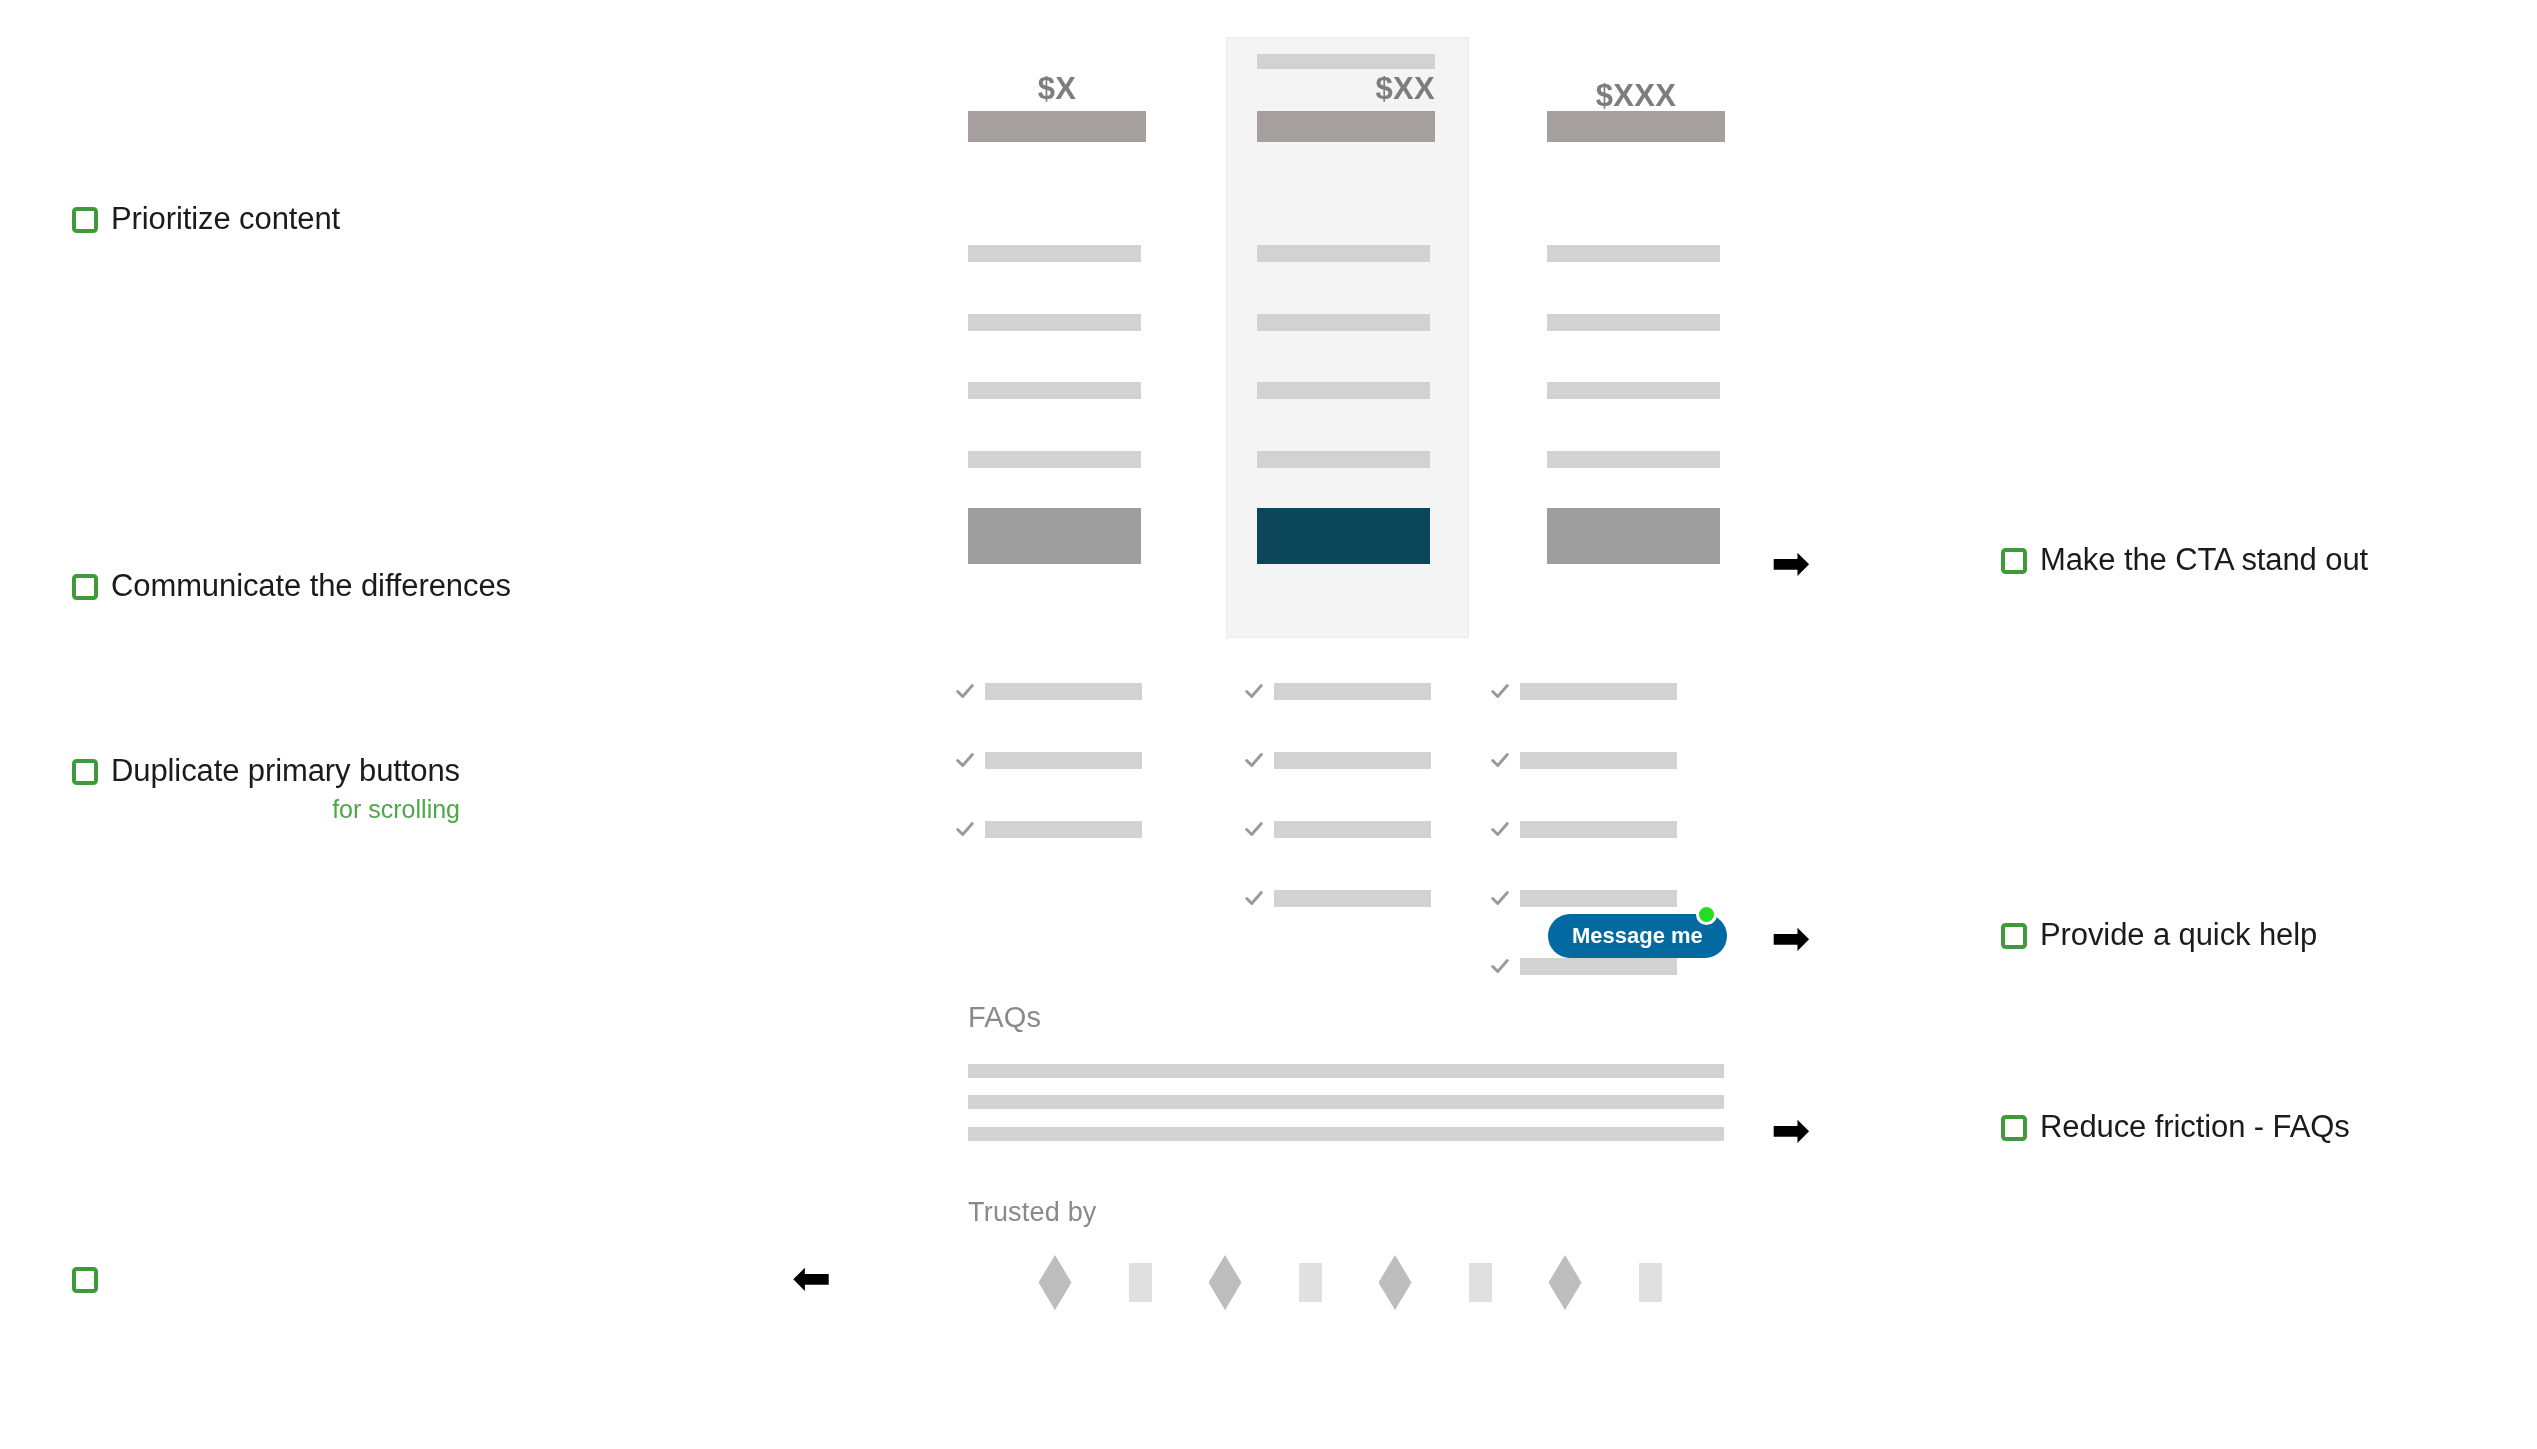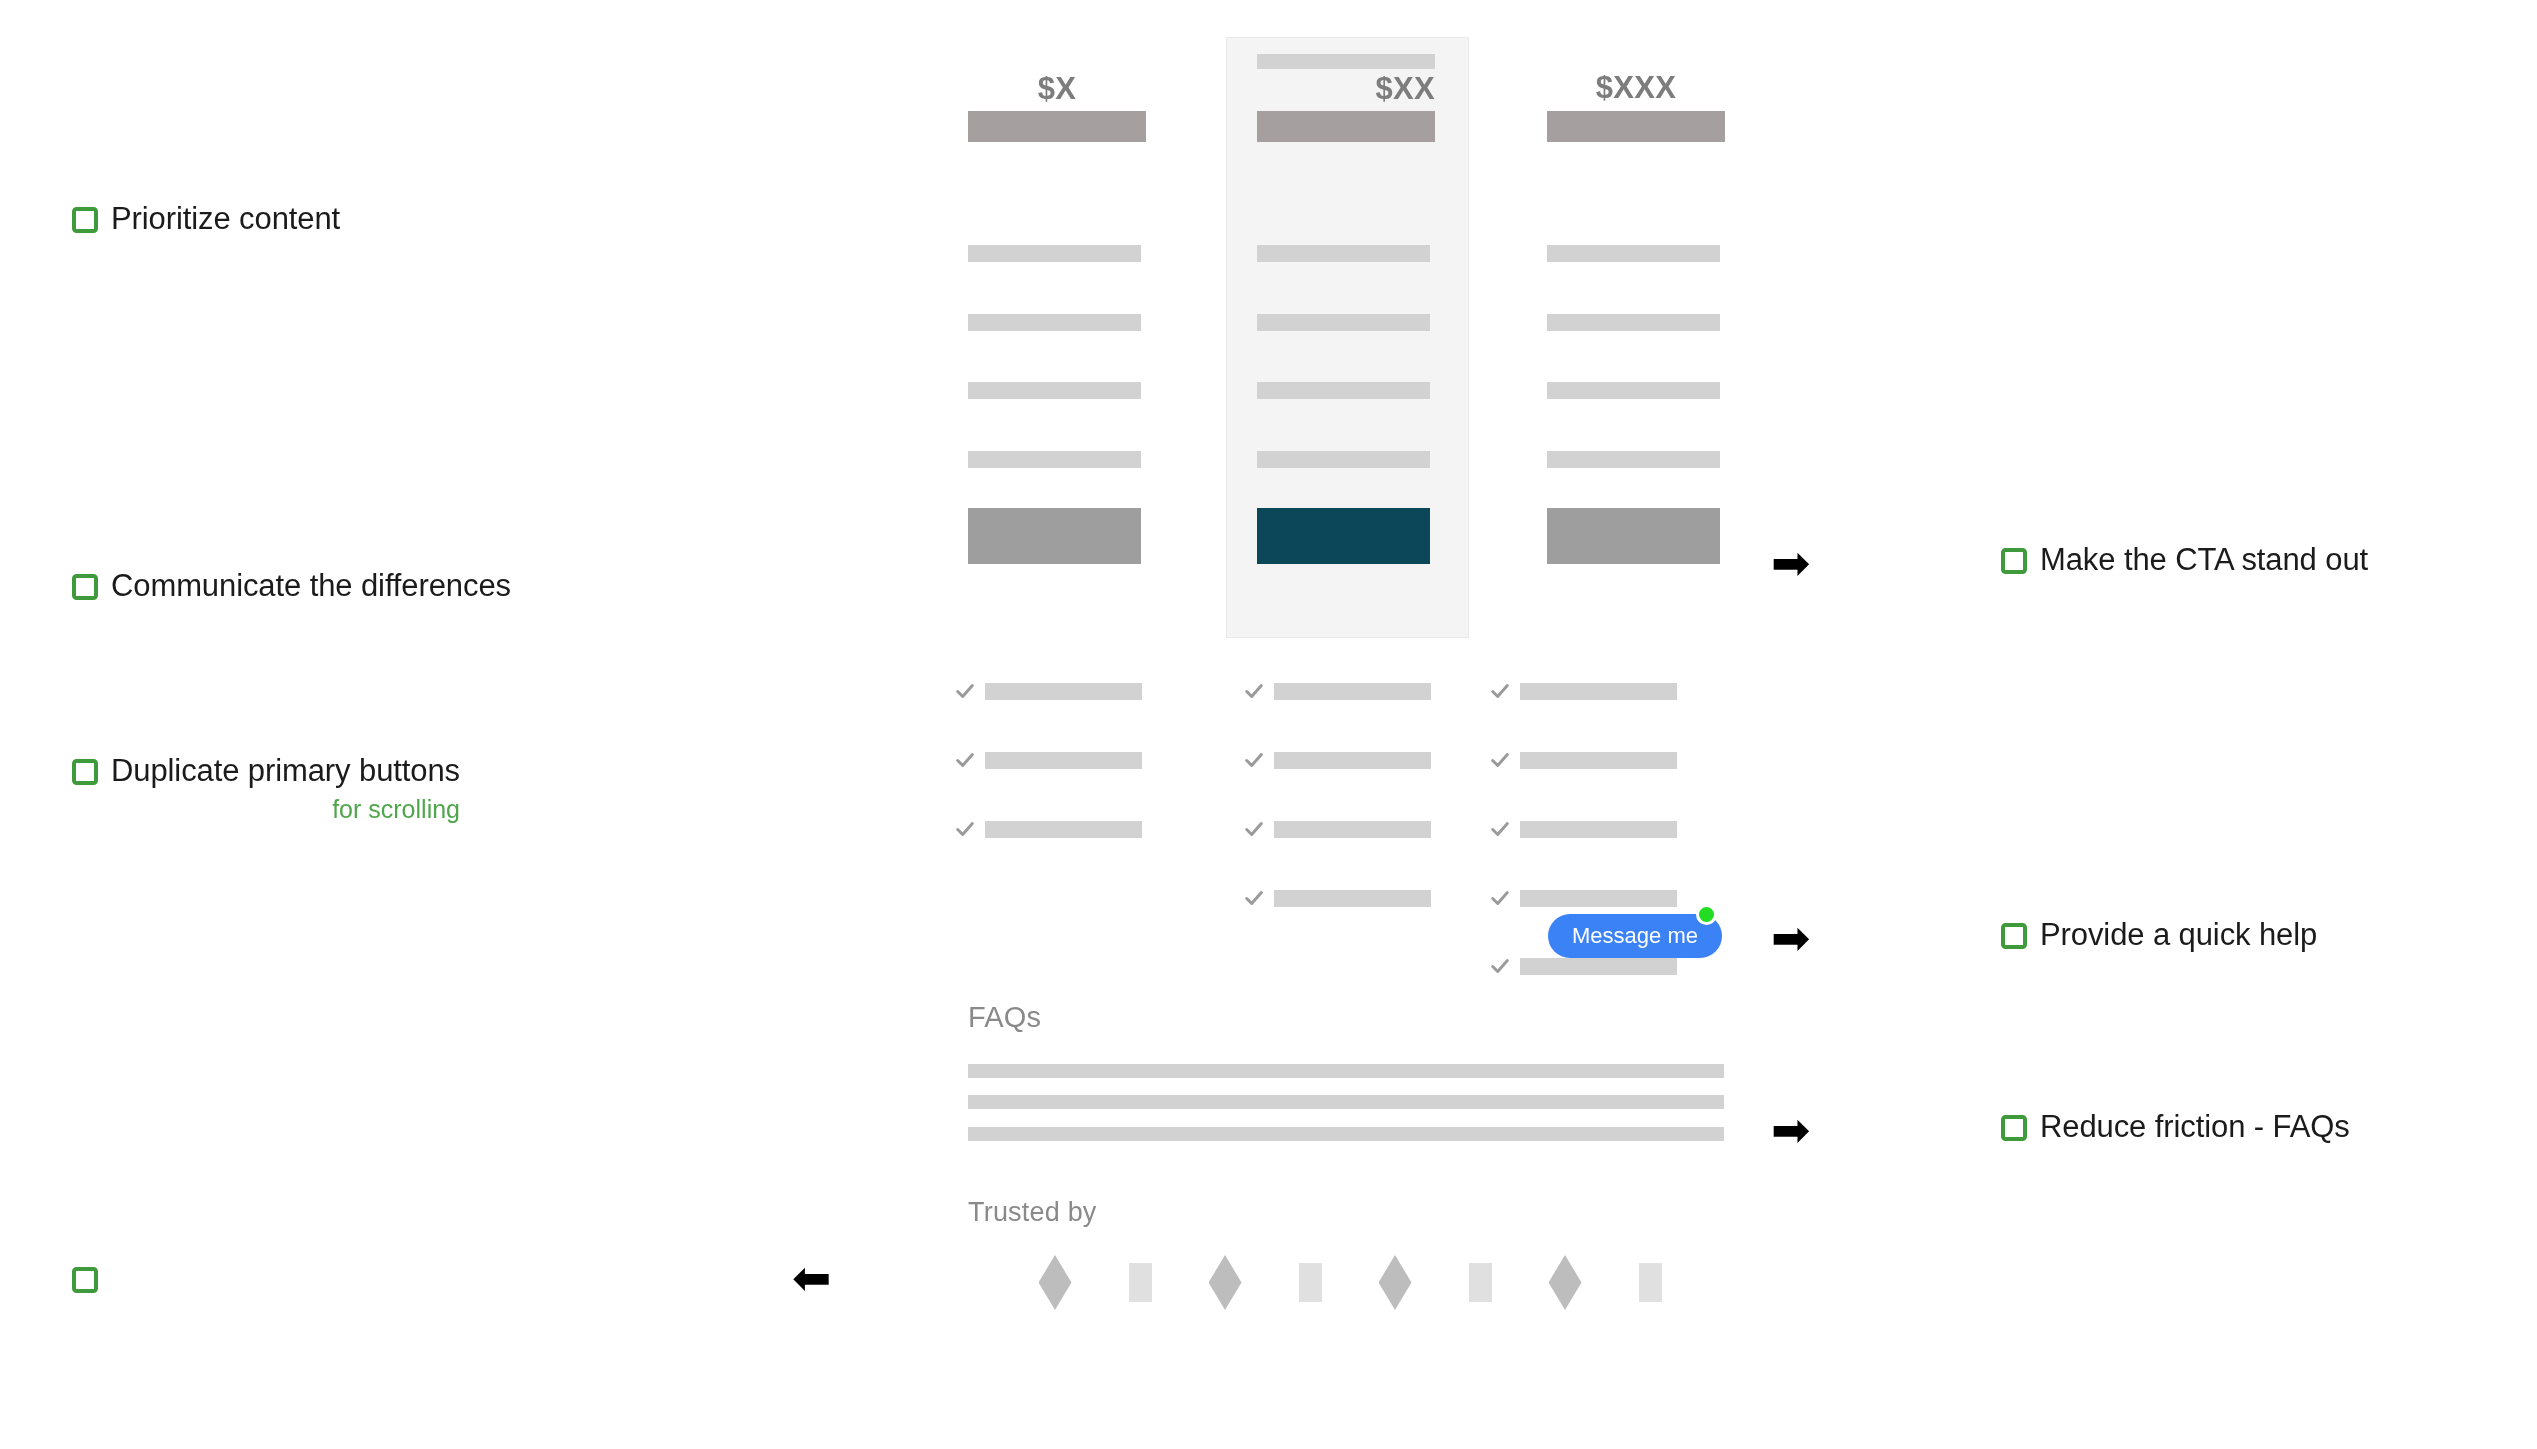--- a/index.html
+++ b/index.html
@@ -168,27 +168,28 @@
     height: 39px;
     background: #E0E0E0;
   }
   .logo-gap {
     width: 57px;
   }
 
   
   .msg-pill {
     position: absolute;
-    background: #3b82f6;
+    background: #0369a1;
     color: #ffffff;
     border-radius: 507px;
     padding: 11px 24px;
     font-size: 22px;
     line-height: 1;
     white-space: nowrap;
+    font-weight: bold;
   }
   .msg-dot {
     position: absolute;
     width: 21px;
     height: 21px;
     border-radius: 50%;
     background: #22DD22;
     border: 3.6px solid #ffffff;
     box-sizing: border-box;
   }
@@ -252,21 +253,21 @@
   </div>
 
   <div class="mock">
 
     <div class="card-highlight"></div>
 
     <div class="bar" style="left:303px; top:54px; width:178px; height:15px;"></div>
 
     <div class="price" style="left:14px; top:71px; width:178px;">$X</div>
     <div class="price" style="left:303px; top:71px; width:178px;text-align:right;">$XX</div>
-    <div class="price" style="left:593px; top:70px; width:178px;">$XXX</div>
+    <div class="price" style="left:593px; top:78px; width:178px;">$XXX</div>
 
     <div class="bar dark" style="left:14px;   top:111px; width:178px; height:31px;"></div>
     <div class="bar dark" style="left:303px;  top:111px; width:178px; height:31px;"></div>
     <div class="bar dark" style="left:593px; top:111px; width:178px; height:31px;"></div>
 
     <div class="bar" style="left:14px; top:245px;  width:173px; height:17px;"></div>
     <div class="bar" style="left:14px; top:314px;  width:173px; height:17px;"></div>
     <div class="bar" style="left:14px; top:382px;  width:173px; height:17px;"></div>
     <div class="bar" style="left:14px; top:451px;  width:173px; height:17px;"></div>
 

